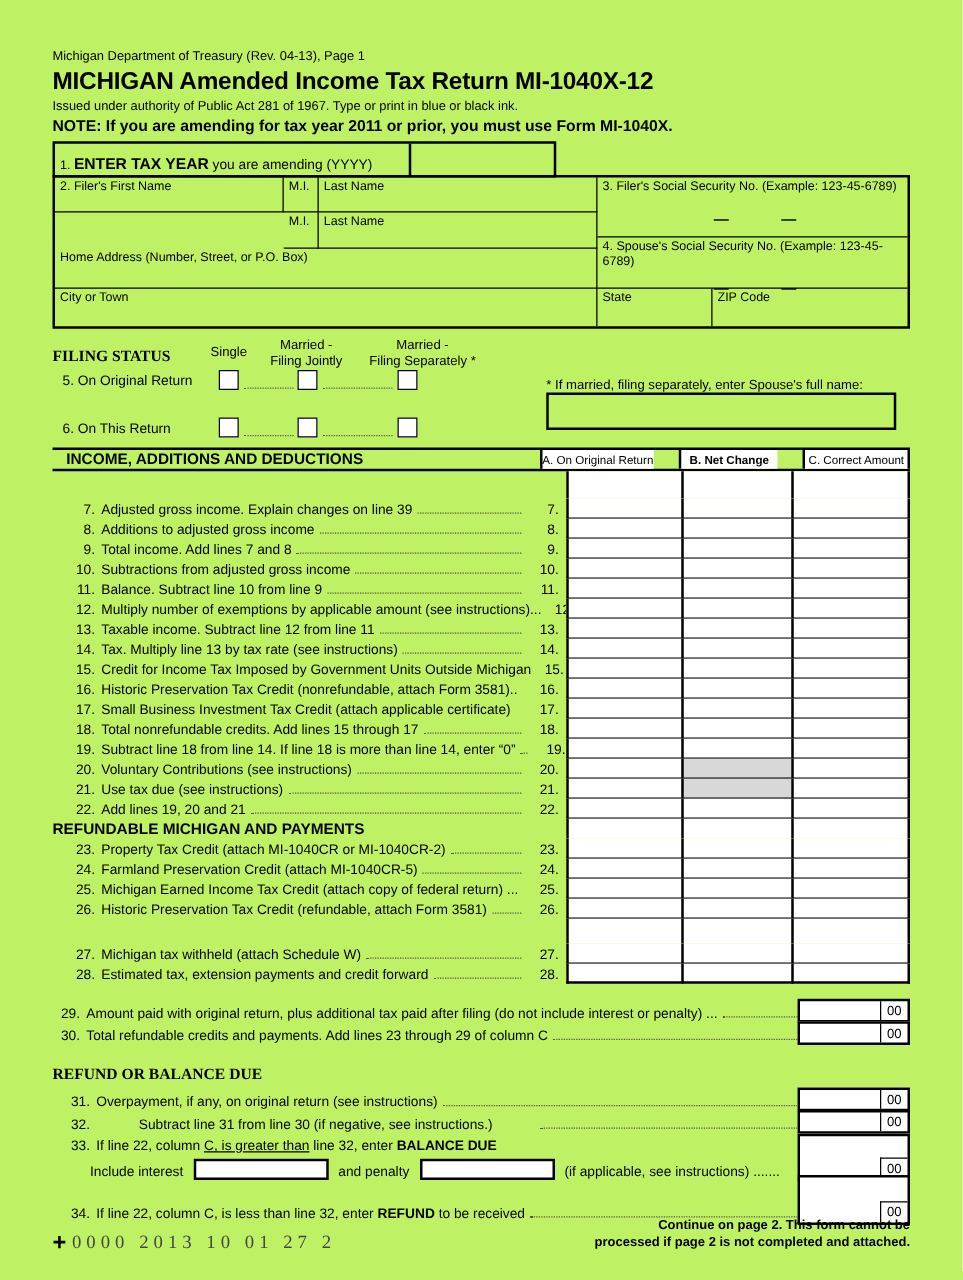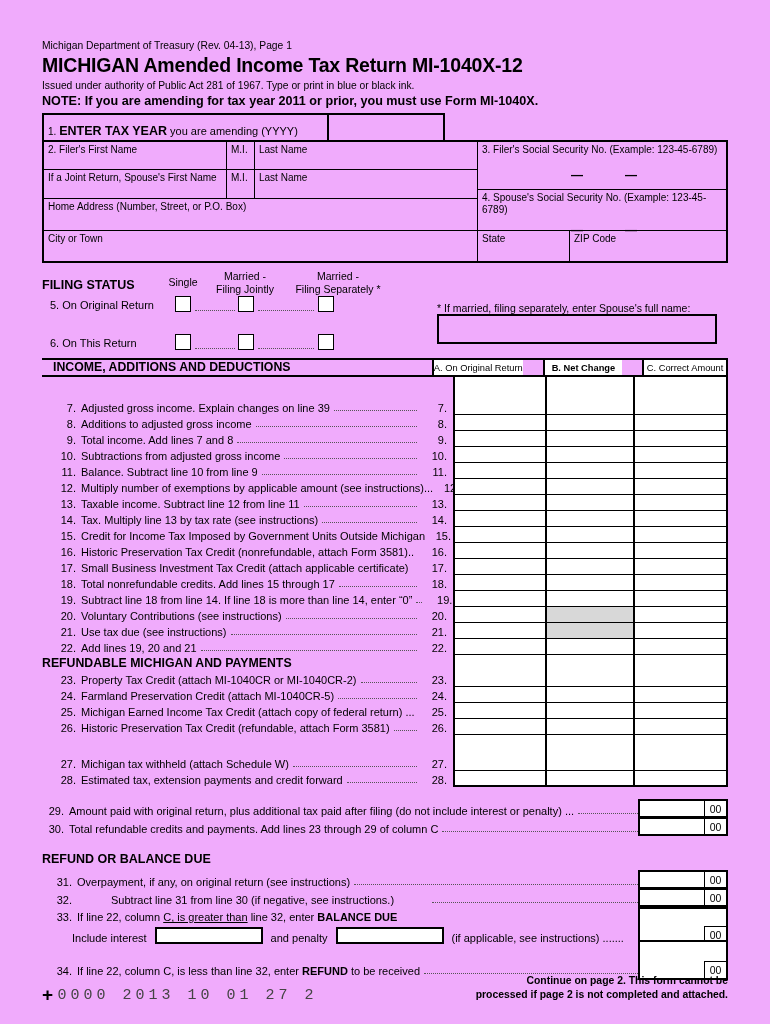--- a/index.html
+++ b/index.html
@@ -1,22 +1,22 @@
 <!DOCTYPE html>
 <html><head>
 <meta charset="utf-8">
 <style>
   html,body{margin:0;padding:0;background:#fff;}
-  .page{position:relative;width:770px;height:1024px;background:#f0abfc;overflow:hidden;
+  .page{position:relative;width:770px;height:1024px;background:#bef264;overflow:hidden;
         font-family:"Liberation Sans","DejaVu Sans",sans-serif;color:#000;}
   .abs{position:absolute;}
   .tiny{font-size:10.3px;}
   .title{font-size:19.5px;font-weight:bold;letter-spacing:-0.2px;}
   .bignote{font-size:12.6px;font-weight:bold;}
-  .sec{font-weight:bold;font-size:12.5px;}
+  .sec{font-weight:bold;font-size:12.5px;font-family:Liberation Serif, serif;}
   .idbox{position:absolute;border:2px solid #000;box-sizing:border-box;}
   .idcell{position:absolute;box-sizing:border-box;font-size:10px;padding:2px 0 0 4px;}
   .idcell span{display:block;line-height:1.15;}
   .ssn-dash{display:flex;justify-content:space-evenly;width:150px;margin:13px auto 0 auto;font-size:12px;font-weight:bold;}
   .cb{display:inline-block;width:16px;height:16px;border:1.5px solid #000;box-sizing:border-box;background:#fff;}
   .dots{display:inline-block;border-bottom:1.6px dotted #555;height:1px;vertical-align:4px;}
   .fs-label{font-size:10.5px;text-align:center;line-height:1.2;}
   .rowtxt{font-size:11px;}
   
   .igrid{position:absolute;left:42px;top:358px;width:686px;}
@@ -35,21 +35,21 @@
   .ihead{font-weight:bold;font-size:12.3px;}
   .hcell{display:flex;align-items:center;justify-content:center;font-size:9.3px;white-space:nowrap;margin-left:20px;}
   
   .amtbox{position:absolute;border:2px solid #000;box-sizing:border-box;background:#fff;}
   .centcell{position:absolute;right:0;bottom:0;width:22px;height:17px;border-left:1px solid #000;border-top:1px solid #000;
             display:flex;align-items:center;justify-content:center;font-size:10.5px;box-sizing:border-box;}
   .flatrow{position:absolute;display:flex;align-items:flex-end;font-size:11px;}
   .inpbox{display:inline-block;border:2px solid #000;box-sizing:border-box;width:108px;height:17px;background:#fff;vertical-align:-4px;}
   .u{text-decoration:underline;}
   .b{font-weight:bold;}
-  .code{font-family:Liberation Mono, monospace;font-size:15px;letter-spacing:4px;color:#444;}
+  .code{font-family:Liberation Serif, serif;font-size:15px;letter-spacing:4px;color:#444;}
   .contnote{font-size:10.4px;font-weight:bold;text-align:right;line-height:1.3;}
 </style>
 </head>
 <body>
 
 <div class="page">
 
   <div class="abs tiny" style="left:42px;top:40px;">Michigan Department of Treasury (Rev. 04-13), Page 1</div>
   <div class="abs title" style="left:42px;top:54px;">MICHIGAN Amended Income Tax Return MI-1040X-12</div>
   <div class="abs tiny" style="left:42px;top:80px;">Issued under authority of Public Act 281 of 1967.  Type or print in blue or black ink.</div>
@@ -67,23 +67,20 @@
     <div class="idcell" style="left:0;top:0;width:183px;height:28px;border-right:1px solid #000;border-bottom:1px solid #000;">
         <span>2. Filer's First Name</span>
       </div>
     <div class="idcell" style="left:183px;top:0;width:28px;height:28px;border-right:1px solid #000;border-bottom:1px solid #000;">
         <span>M.I.</span>
       </div>
     <div class="idcell" style="left:211px;top:0;width:223px;height:28px;border-right:1px solid #000;border-bottom:1px solid #000;">
         <span>Last Name</span>
       </div>
 
-    <div class="idcell" style="left:0;top:28px;width:183px;height:29px;border-right:1px solid #000;border-bottom:1px solid #000;">
-        <span>If a Joint Return, Spouse's First Name</span>
-      </div>
     <div class="idcell" style="left:183px;top:28px;width:28px;height:29px;border-right:1px solid #000;border-bottom:1px solid #000;">
         <span>M.I.</span>
       </div>
     <div class="idcell" style="left:211px;top:28px;width:223px;height:29px;border-right:1px solid #000;border-bottom:1px solid #000;">
         <span>Last Name</span>
       </div>
 
     <div class="idcell" style="left:0;top:57px;width:434px;height:32px;border-right:1px solid #000;border-bottom:1px solid #000;">
         <span>Home Address (Number, Street, or P.O. Box)</span>
       </div>

